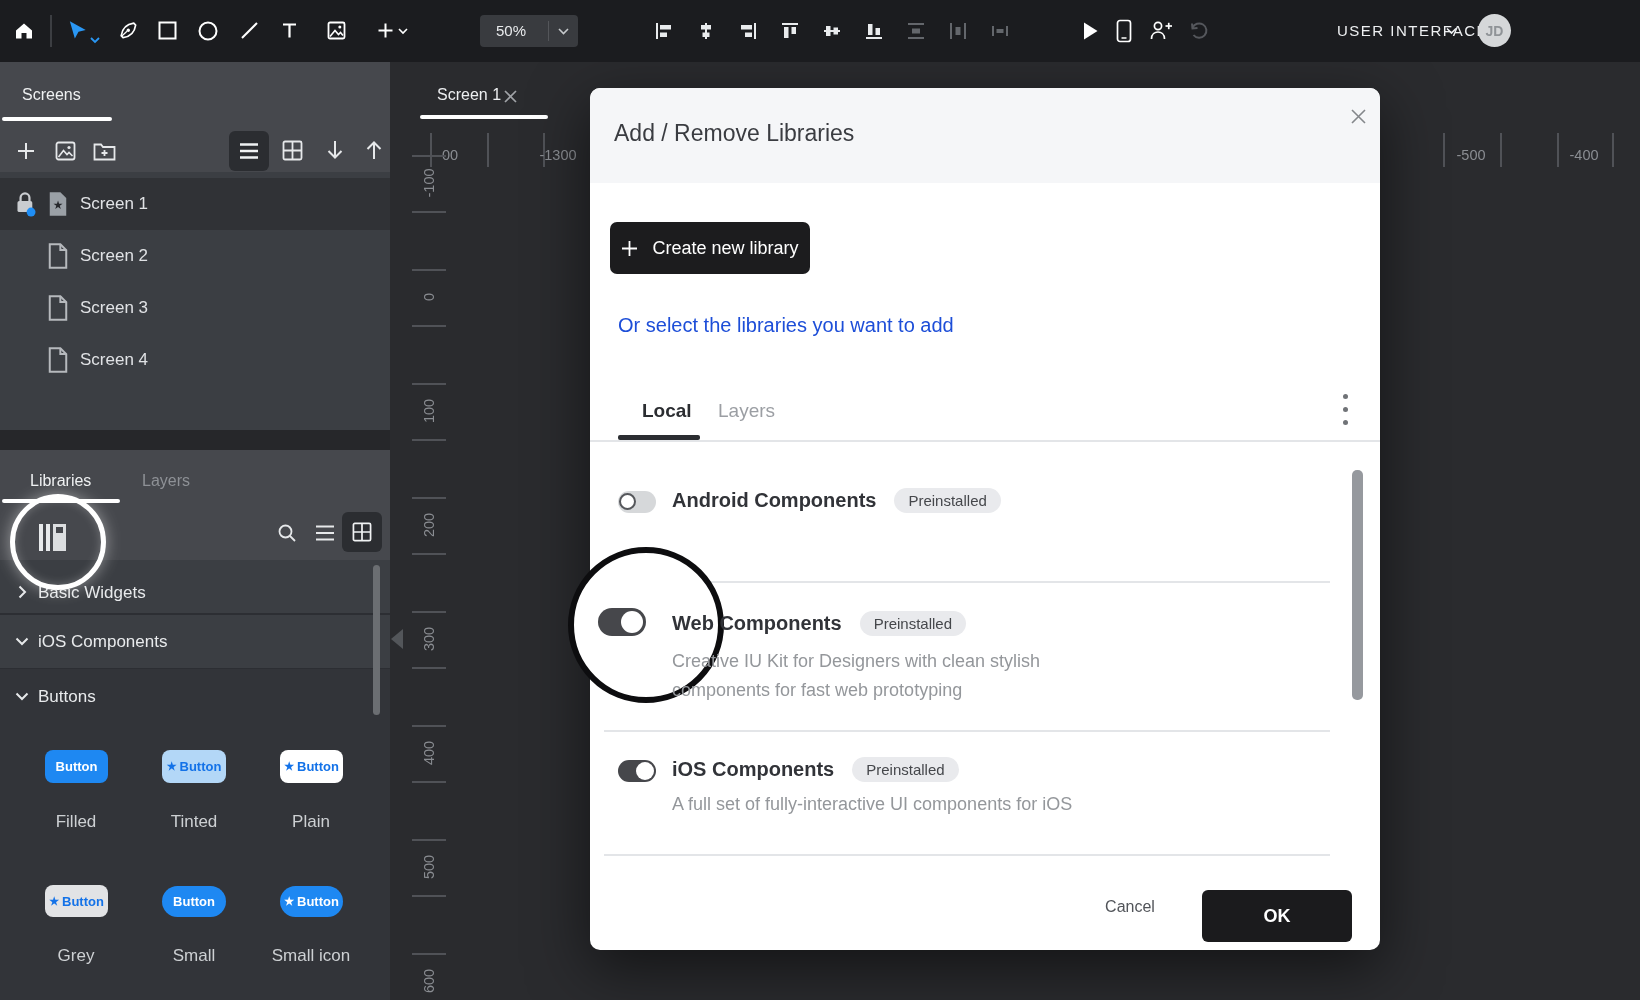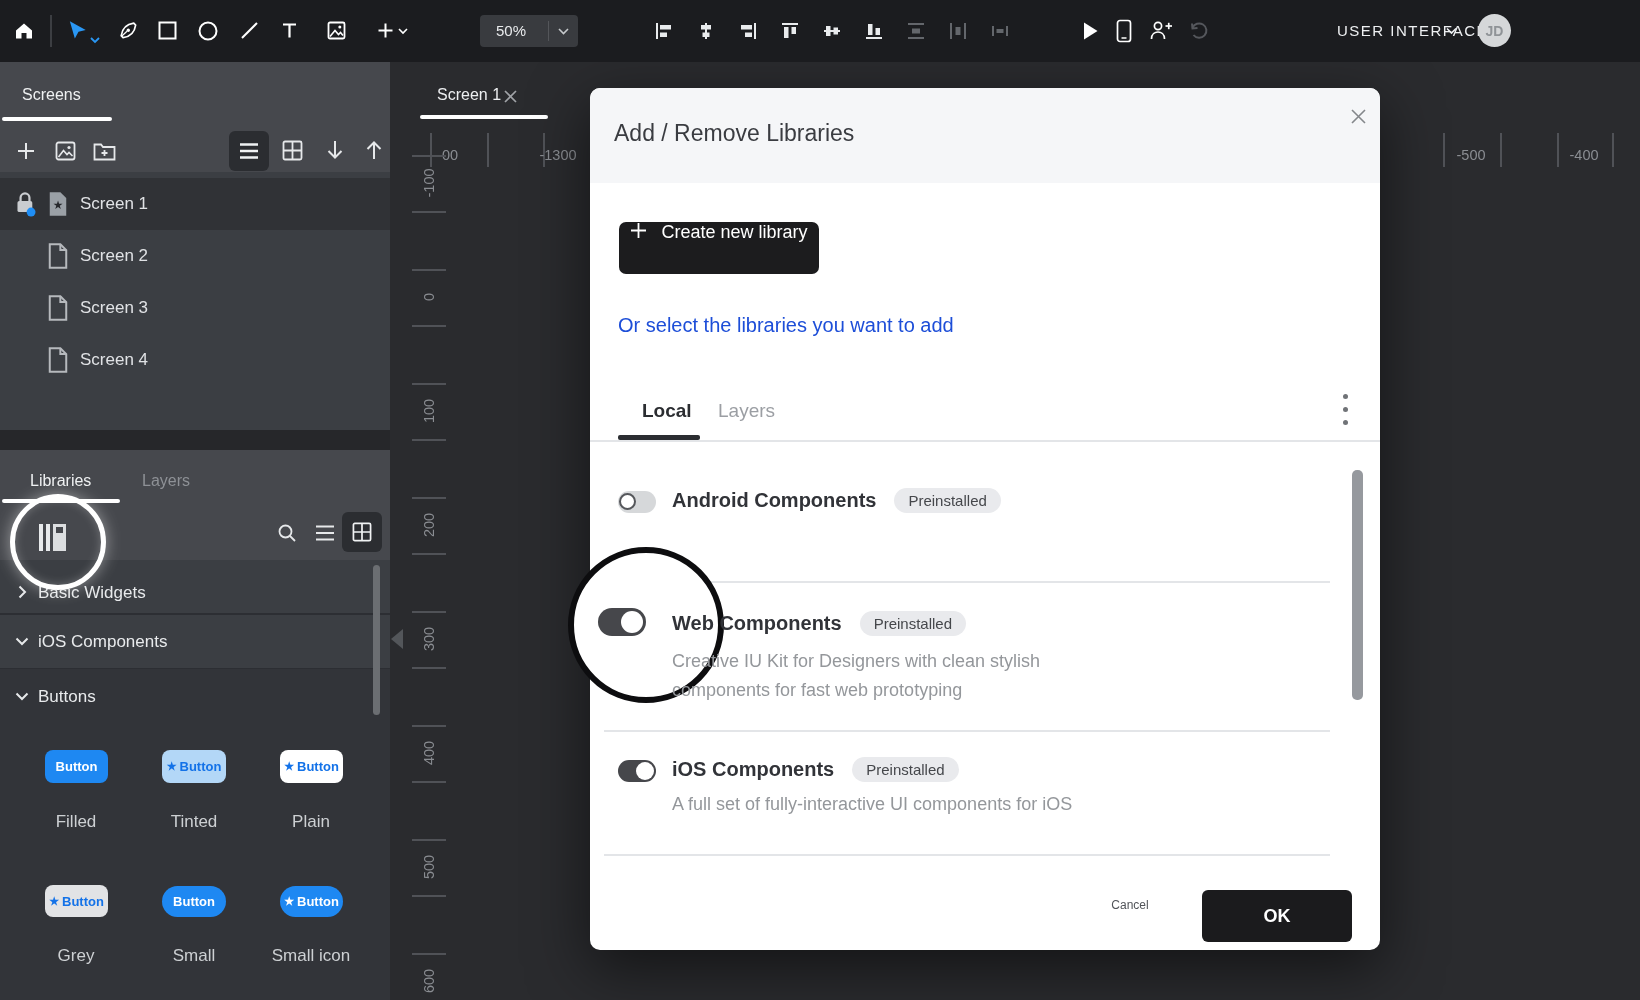--- a/index.html
+++ b/index.html
@@ -47,43 +47,43 @@
   .rlab{font-size:14.5px;color:#8a8d92;text-align:center}
   .vlab{width:60px;height:16px;left:399px;transform:rotate(-90deg);font-size:14.5px;color:#8a8d92;text-align:center}
   .tabu-canvas{background:#fff;border-radius:2px}
   .collapse-tri{width:0;height:0;border-top:10px solid transparent;border-bottom:10px solid transparent;border-right:12px solid #53565a}
 
   
   .modal{left:590px;top:88px;width:790px;height:862px;background:#fff;border-radius:10px;
          box-shadow:0 18px 60px rgba(0,0,0,.55);z-index:40}
   .mhead{left:0;top:0;width:790px;height:95px;background:#f5f6f8;border-radius:10px 10px 0 0}
   .mtitle{left:24px;top:32px;font-size:23px;color:#3a3c41}
-  .mbtn-create{left:29px;top:134px;width:200px;height:52px;background:#1c1c1e;border-radius:7px;
-               display:flex;align-items:flex-start;justify-content:center;gap:14px;color:#fff;font-size:18px}
+  .mbtn-create{left:20px;top:134px;width:200px;height:52px;background:#1c1c1e;border-radius:7px;
+               display:flex;align-items:center;justify-content:center;gap:14px;color:#fff;font-size:18px}
   .msub{left:28px;top:226px;font-size:20px;color:#1d4ed8}
   .mtab{font-size:19px}
   .mtab.on{color:#2b2d31;font-weight:700}
   .mtab.off{color:#9b9ea3}
   .mdiv{height:1.5px;background:#e3e5e8}
   .mrow{z-index:5}
   .rtitle{font-size:20px;font-weight:700;color:#313338;white-space:nowrap}
   .badge{background:#e9eaed;color:#45474b;font-size:15px;border-radius:13px;padding:4px 14px;white-space:nowrap}
   .rdesc{font-size:18px;color:#94979b;line-height:29px;white-space:pre-line}
   .tg{position:absolute;width:38px;height:22px;border-radius:11px}
   .tg .k{position:absolute;width:18px;height:18px;border-radius:50%;background:#fff;top:2px}
   .tg.on{background:#46474b}
   .tg.on .k{right:2px}
   .tg.off{background:#d6d8da}
   .tg.off .k{left:1px;top:1.5px;width:17px;height:17px;border:2px solid #55575b;box-sizing:border-box}
   .tg.mag{width:48px;height:28px;border-radius:14px;background:#46474b;z-index:6}
   .tg.mag .k{width:22px;height:22px;top:3px;right:3px}
   .lens{border-radius:50%;border:6px solid #0d0d0f;background:#fff;z-index:4}
   .ring{border-radius:50%;border:5px solid #ffffff;box-shadow:0 0 16px rgba(255,255,255,.45), inset 0 0 10px rgba(255,255,255,.25);z-index:30}
   .mscroll{background:#96999e;border-radius:5px}
-  .mcancel{font-size:12px;color:#515459;text-align:center}
+  .mcancel{font-size:16px;color:#515459;text-align:center}
   .mok{background:#1b1b1d;border-radius:6px;color:#fff;font-size:18px;font-weight:600;
        display:flex;align-items:center;justify-content:center}
   .kebab span{display:block;width:5px;height:5px;border-radius:50%;background:#707377;margin:0 0 8px 0}
 </style>
 </head>
 <body>
 
 <div class="i topbar">
   <div class="i" style="left:14px;top:21px">
     <svg width="20" height="20" viewBox="0 0 20 20">

